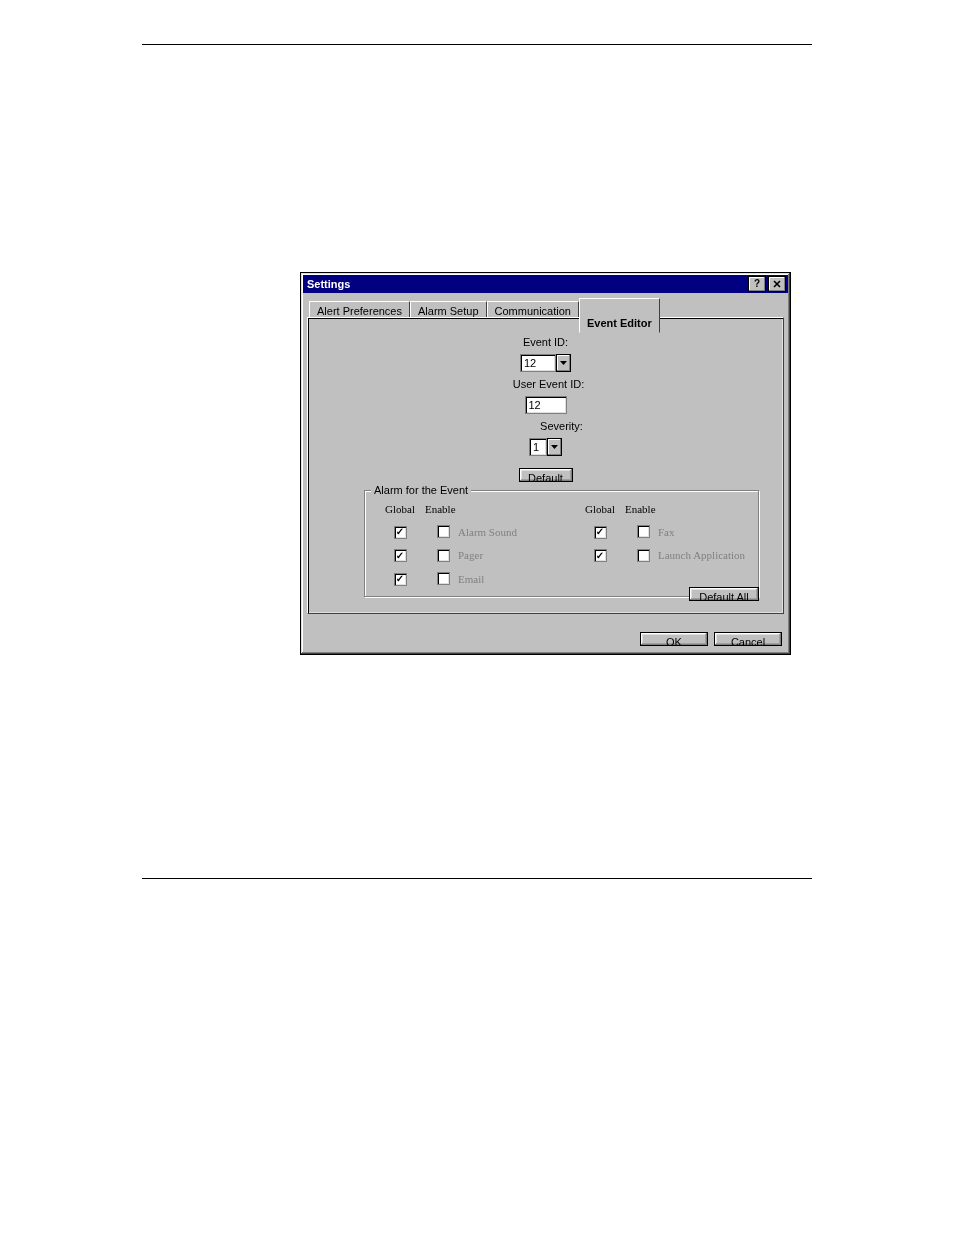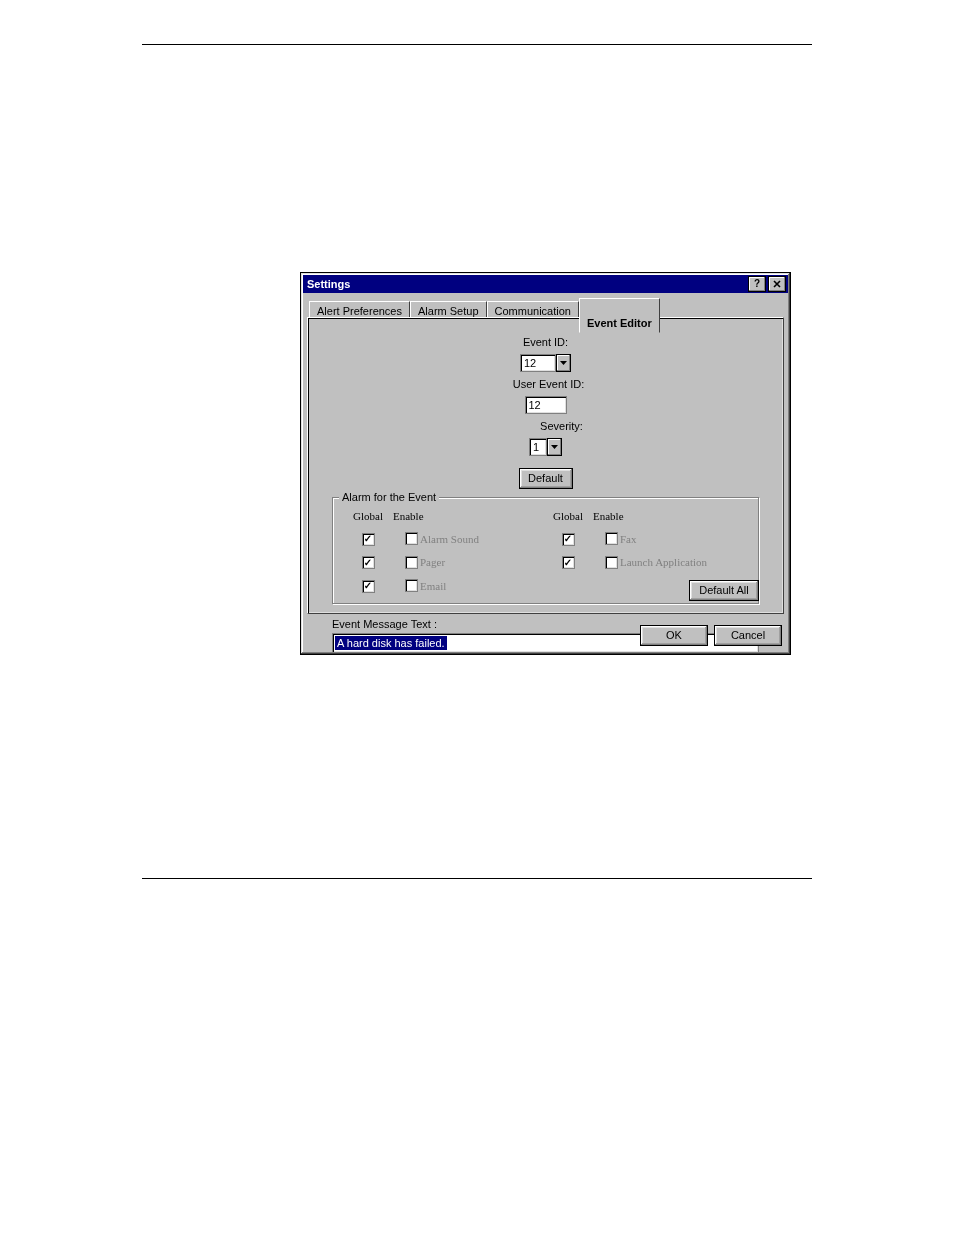--- a/index.html
+++ b/index.html
@@ -127,29 +127,30 @@
   .dropbtn svg { width: 7px; height: 4px; }
   .win-btn {
     background: #c0c0c0;
     border: 1px solid #000;
     box-shadow: inset -1px -1px 0 #808080, inset 1px 1px 0 #fff, inset -2px -2px 0 #a0a0a0, inset 2px 2px 0 #dfdfdf;
     font-size: 11px;
     padding: 2px 4px;
     min-width: 60px;
     text-align: center;
     box-sizing: border-box;
-    height: 21px;
+    height: 14px;
     line-height: 15px;
   }
   .groupbox {
     border: 1px solid #808080;
     box-shadow: 1px 1px 0 #fff, inset 1px 1px 0 #fff;
     padding: 12px 10px 10px 10px;
     position: relative;
     margin-top: 6px;
+    margin-left: 32px;
   }
   .groupbox .legend {
     position: absolute;
     top: -7px; left: 6px;
     background: #c0c0c0;
     padding: 0 3px;
     font-size: 11px;
   }
   .alarm-grid {
     display: grid;
@@ -169,21 +170,21 @@
     display: inline-flex; align-items:center; justify-content:center;
     box-sizing: border-box;
   }
   .chk.checked::after {
     content: "✓";
     font-size: 10px;
     line-height: 1;
     color: #000;
     font-weight: bold;
   }
-  .chk-label { display:flex; align-items:center; gap:2px;padding-left:12px; }
+  .chk-label { display:flex; align-items:center; gap:8px;padding-left:12px; }
   .disabled { color: #808080; }
   .msg-section { margin-top: 14px; }
   .msg-input-wrap {
     background: #fff;
     border: 1px solid #808080;
     box-shadow: inset 1px 1px 0 #000, inset -1px -1px 0 #dfdfdf;
     height: 20px;
     padding: 2px;
     box-sizing: border-box;
     width: 100%;
@@ -299,26 +300,20 @@
           <div class="ctr"><span class="chk checked"></span></div>
           <div class="chk-label disabled">
               <span class="chk"></span>
               <span>Email</span>
             </div>
           <div></div>
           <div></div>
         </div>
       </div>
 
-      <div class="msg-section">
-        <div class="label">Event Message Text :</div>
-        <div class="msg-input-wrap">
-          <span class="msg-selected">A hard disk has failed.</span>
-        </div>
-      </div>
 
       <div class="bottom-right">
         <div class="win-btn wider">Default All</div>
       </div>
     </div>
 
     <div class="dialog-buttons">
       <div class="win-btn wide">OK</div>
       <div class="win-btn wide">Cancel</div>
     </div>

